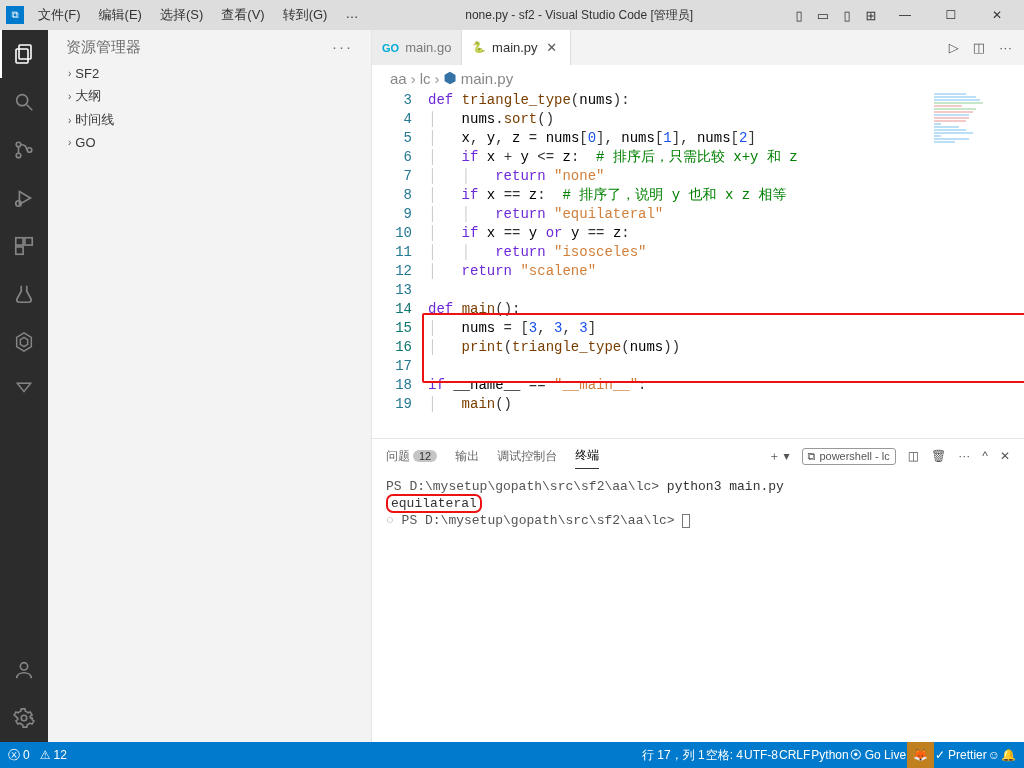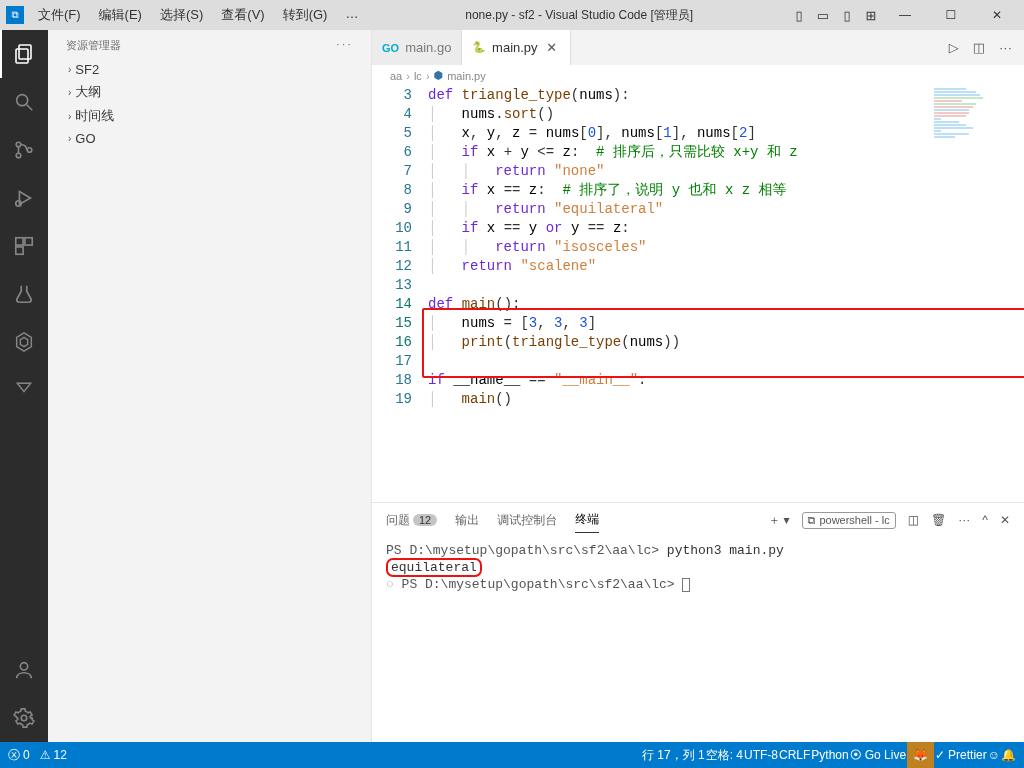--- a/index.html
+++ b/index.html
@@ -13,53 +13,53 @@
   .title-actions span { width:14px; text-align:center; cursor:default; font-size:13px;}
   .win-controls { display:flex; gap:0;}
   .win-controls span{ width:46px; height:30px; display:flex;align-items:center;justify-content:center; font-size:12px;}
 
   .body-row { display:flex; height: 712px; }
   .activitybar { width:48px; background:#2c2c2c; display:flex; flex-direction:column; align-items:center; }
   .activitybar .ab-icon { width:48px;height:48px;display:flex;align-items:center;justify-content:center;color:#858585;cursor:default;}
   .activitybar .ab-icon.active { color:#fff; border-left:2px solid #fff;}
   .activitybar .ab-spacer { flex:1;}
   .sidebar { width:324px; background:#f3f3f3; display:flex; flex-direction:column; border-right:1px solid #e5e5e5;}
-  .sidebar-header{ padding:8px 18px 6px; display:flex; justify-content:space-between; color:#6f6f6f; font-size:11px;}
+  .sidebar-header{ padding:8px 18px 6px; display:flex; justify-content:space-between; color:#6f6f6f; font-size:15px;}
   .sidebar-header .dots{letter-spacing:2px;}
   .tree { padding:0 0 4px; font-size:13px; color:#383838;}
   .tree-item{ padding:3px 0 3px 20px; display:flex; align-items:center; cursor:default;}
   .tree-item .chev{ margin-right:4px; font-size:10px; color:#555;}
 
   .editor-area { flex:1; display:flex; flex-direction:column; background:#fff; }
   .tabs { height:35px; display:flex; align-items:stretch; background:#f3f3f3; position:relative;}
   .tab { display:flex; align-items:center; padding:0 10px; gap:6px; font-size:13px; color:#7a7a7a; background:#ececec; border-right:1px solid #ddd;}
   .tab.active { background:#ffffff; color:#333;}
   .tab .ficon{ font-size:11px;}
   .tab .close{ width:16px; text-align:center;color:#555;}
   .tab-actions{ margin-left:auto; display:flex; gap:14px; align-items:center; padding-right:12px; color:#555;}
 
-  .breadcrumbs{ padding:4px 18px; font-size:11px; color:#888; display:flex; align-items:center; gap:4px;}
+  .breadcrumbs{ padding:4px 18px; font-size:15px; color:#888; display:flex; align-items:center; gap:4px;}
   .breadcrumbs .sep{ color:#999;}
   .code-wrap{ position:relative; flex:1; overflow:hidden;}
   .code{ font-family:Consolas,"Courier New",monospace; font-size:14px; line-height:19px; padding:0 0 0 0;}
   .code-row{ display:flex;}
   .gutter{ width:56px; text-align:right; padding-right:16px; color:#237893; user-select:none;}
   .gutter.blur{ color:#0f766e;}
   .line{ white-space:pre;}
   .box-red{ position:absolute; border:2.5px solid #e11; border-radius:2px;}
   .kw{color:#6d28d9;} .fn{color:#7a3e00;} .num{color:#1750eb;} .str{color:#d17f3a;} .cmt{color:#008000;} .id{ color:#000;}
   .ind{color:#c9c9c9;}
 
   .minimap{ position:absolute; top:2px; right:20px; width:70px; height:60px; background:linear-gradient(#fff,#fff); border:0; }
   .mini-lines{display:flex;flex-direction:column;gap:1px;}
   .mini-lines span{display:block;height:2px;background:#bcdff8;}
   .mini-lines .g{background:#c7e6c7;}
   .mini-lines .r{background:#f2c8c8;}
 
-  .panel{ height:240px; border-top:1px solid #e5e5e5; display:flex; flex-direction:column;}
+  .panel{ height:304px; border-top:1px solid #e5e5e5; display:flex; flex-direction:column;}
   .panel-tabs{ padding:4px 14px 0 14px; display:flex; align-items:center; gap:18px; font-size:12px; color:#666;}
   .panel-tabs .ptab{ padding:4px 0;}
   .panel-tabs .ptab.active{ color:#000; border-bottom:1px solid #333;}
   .panel-tabs .badge{ background:#c5c5c5;color:#333; border-radius:8px; padding:0 6px; font-size:11px; margin-left:3px;}
   .panel-tabs .pspacer{flex:1;}
   .panel-right-actions{display:flex;gap:12px;align-items:center;color:#555;font-size:12px;}
   .terminal { flex:1; padding:10px 14px; font-family:Consolas,"Courier New",monospace; font-size:13px; color:#333; position:relative;}
   .term-prompt{color:#555;}
   .term-output-box{border:2px solid #e11;border-radius:7px;padding:0 3px;display:inline-block;}
 

